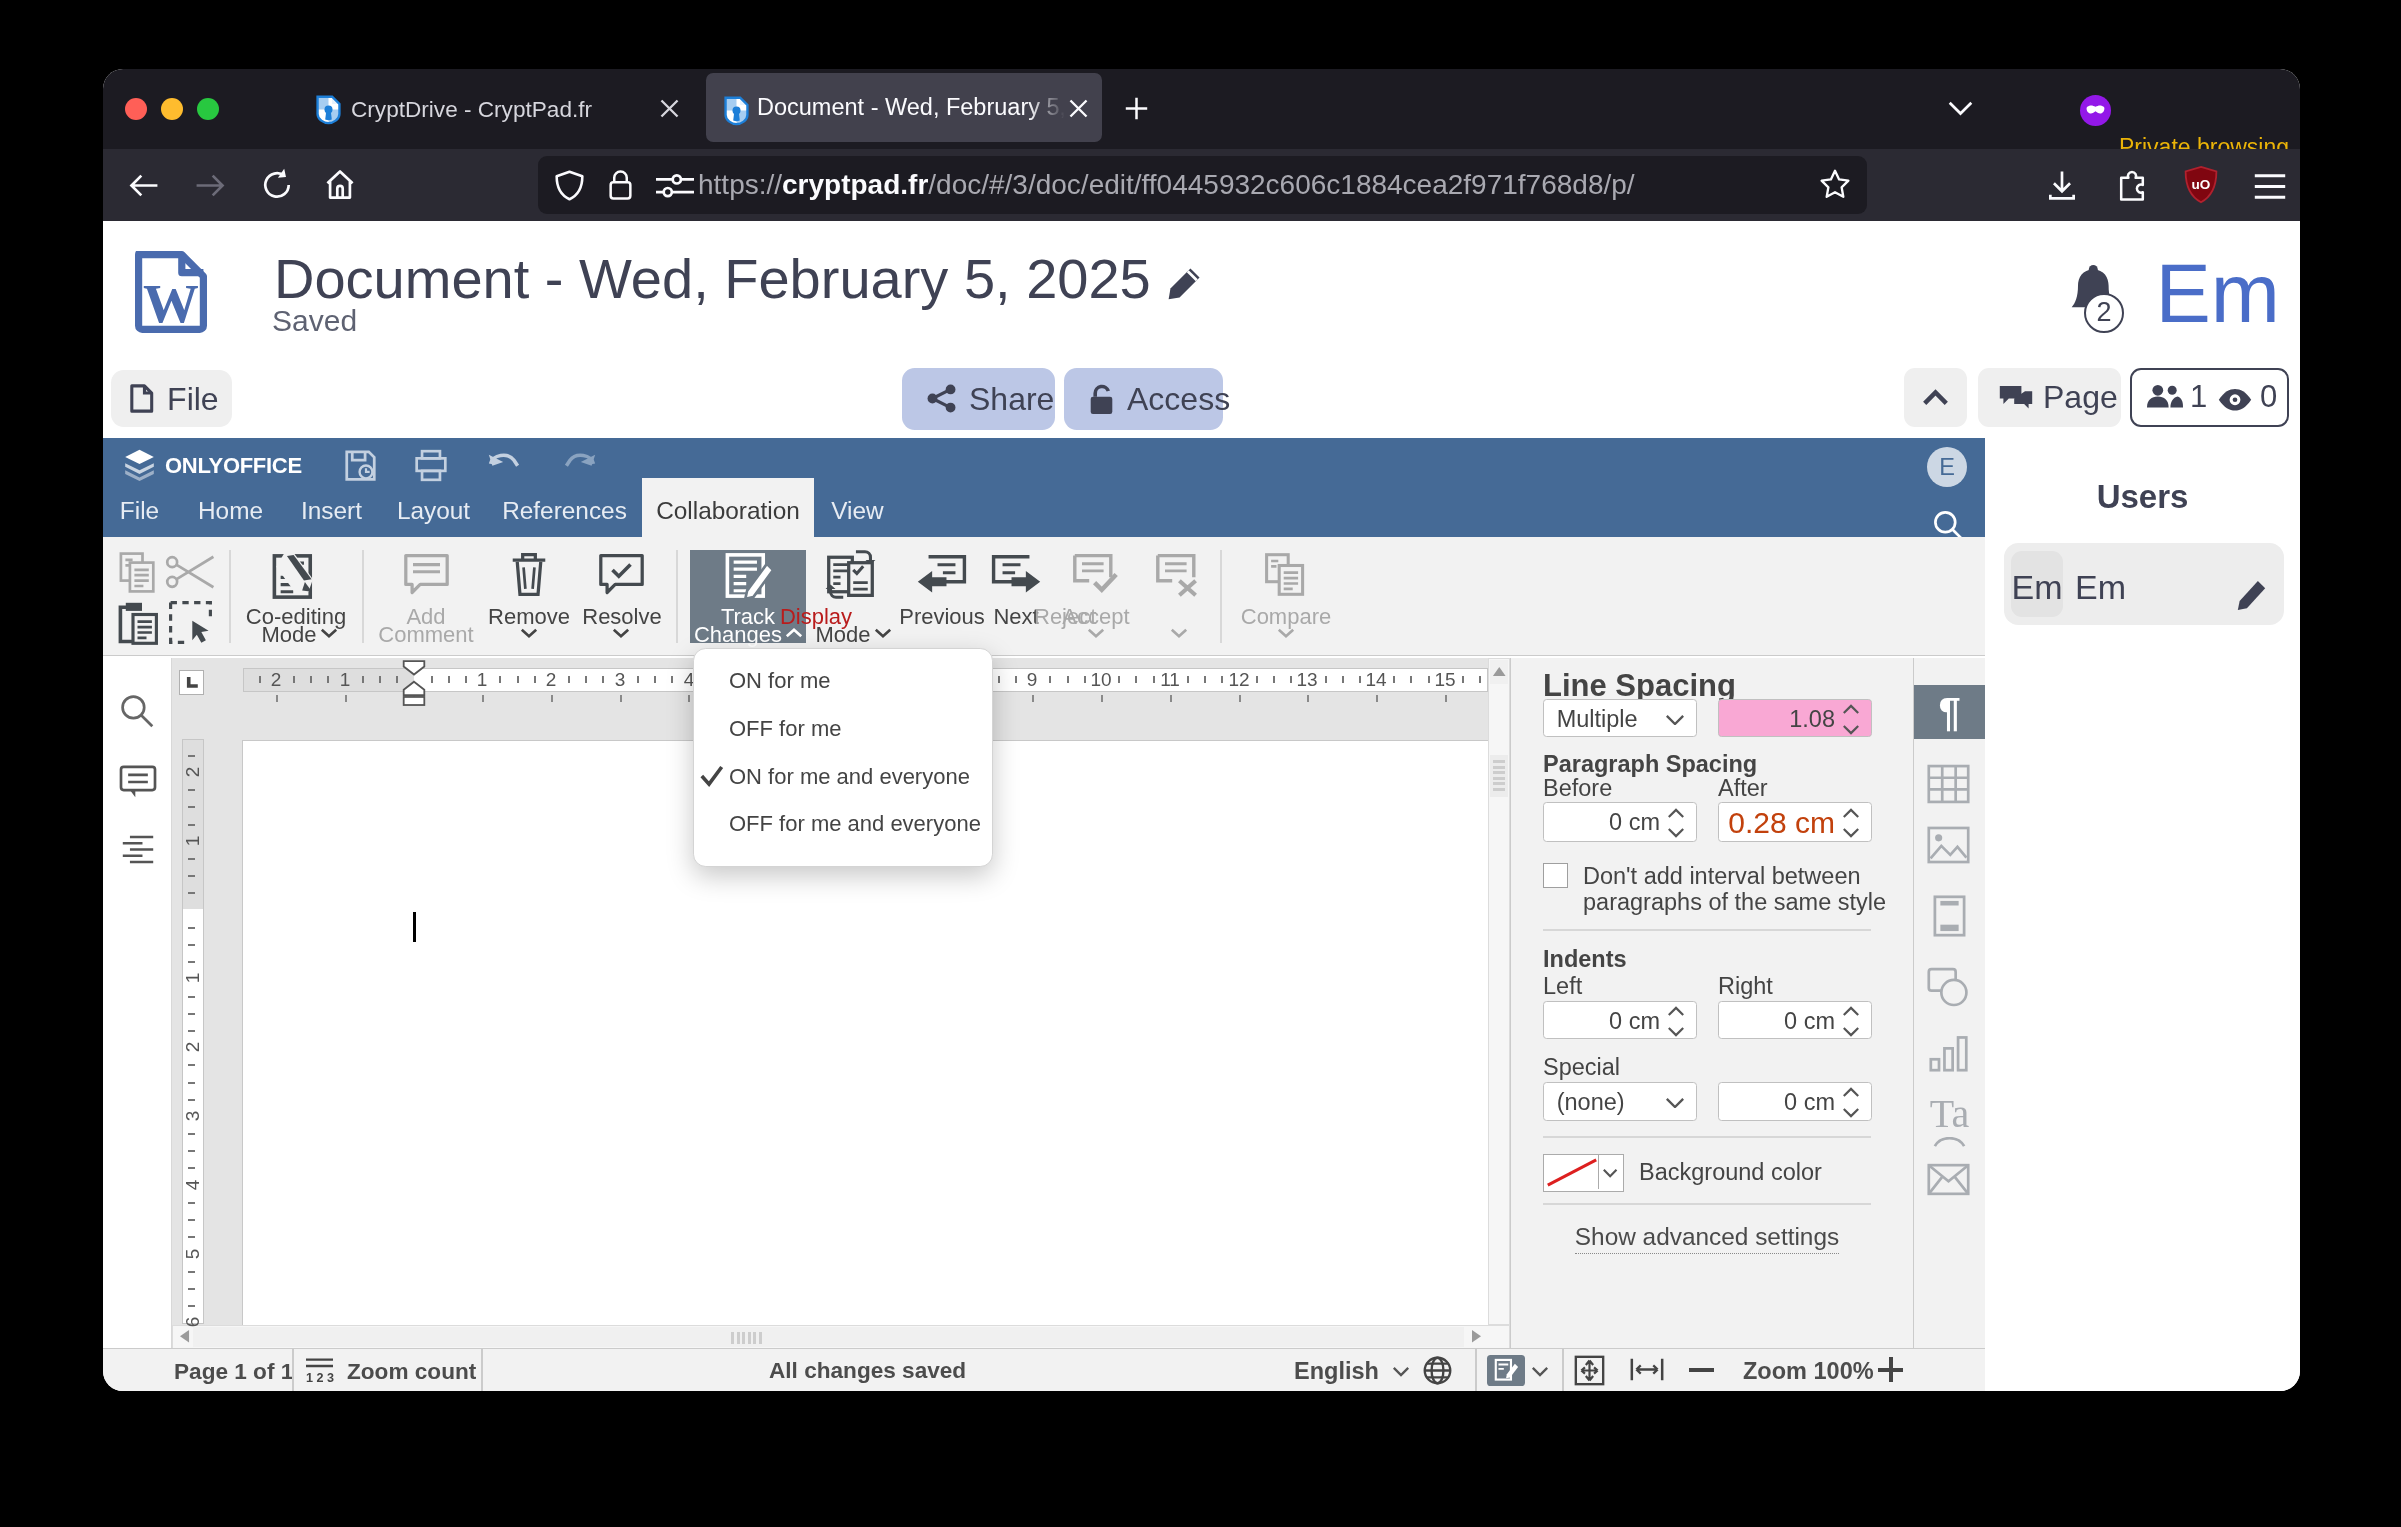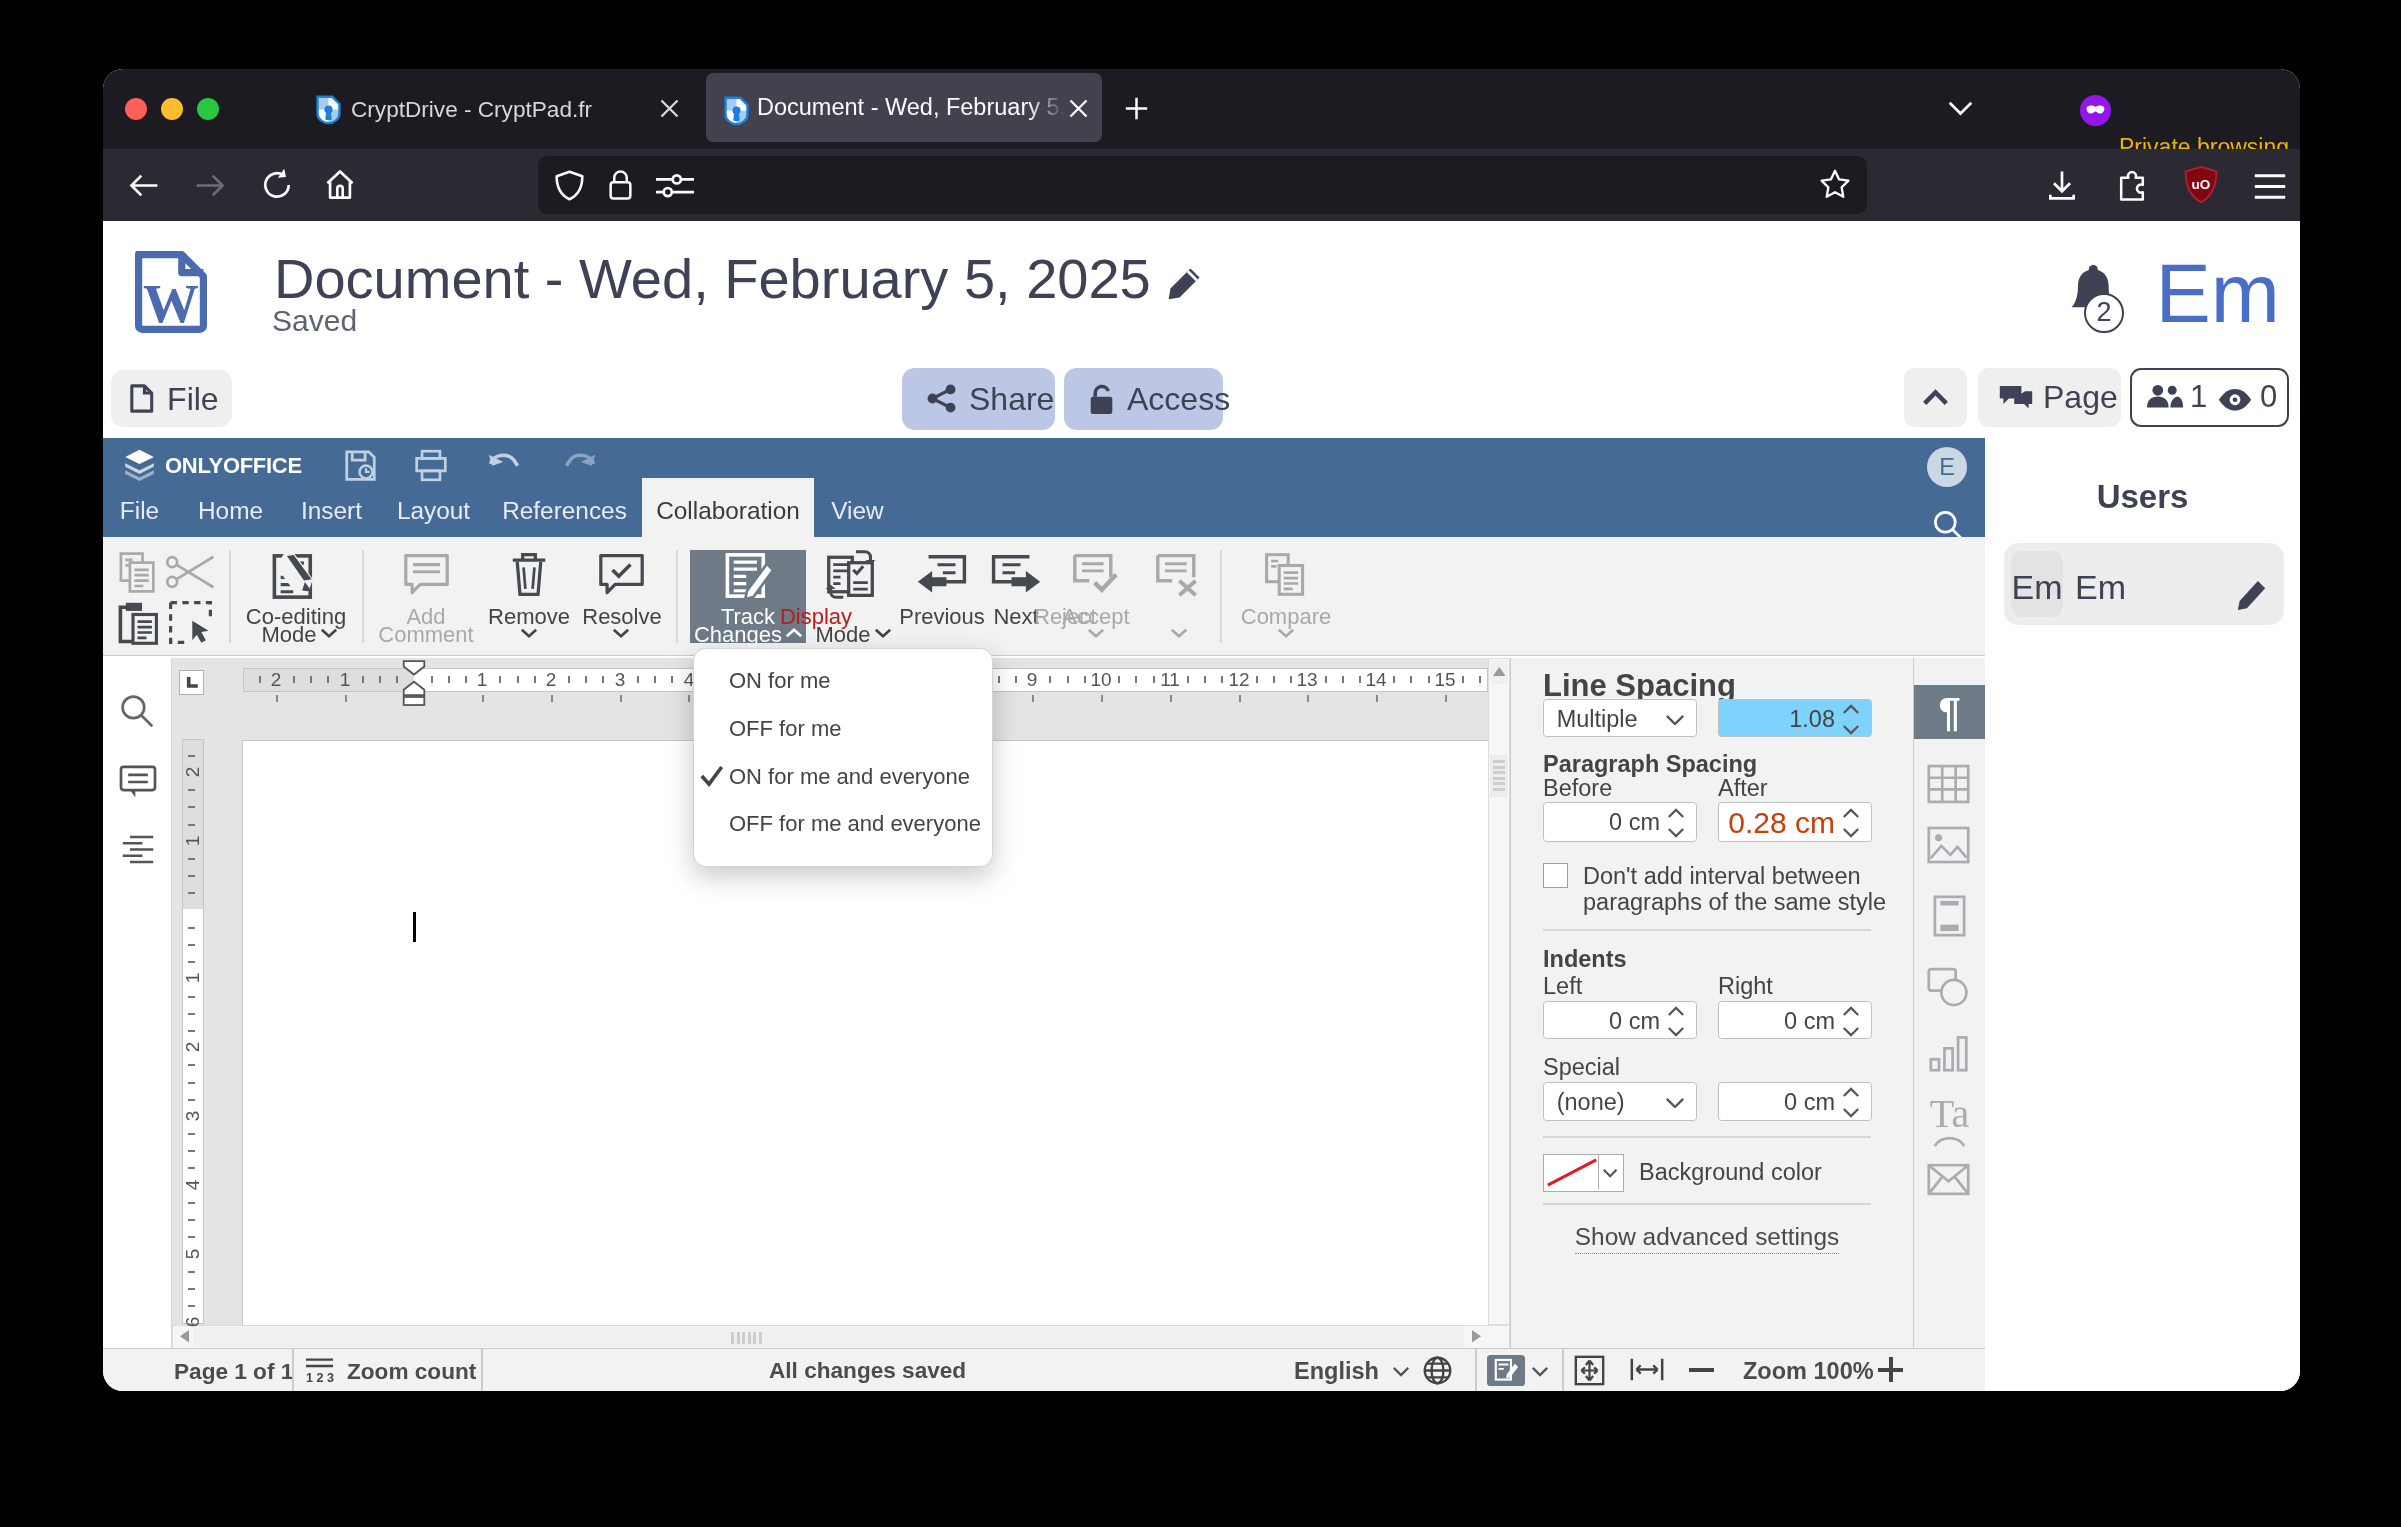--- a/index.html
+++ b/index.html
@@ -110,20 +110,21 @@
           </svg>
         </div>
     <div class="a" style="left:116px;top:18px;">
           <svg width="42" height="23.5" viewBox="0 0 46 26">
             <path d="M2 6 H20 M30 6 H44" stroke="#fbfbfe" stroke-width="3"></path>
             <circle cx="25" cy="6" r="4.5" stroke="#fbfbfe" stroke-width="3" fill="none"></circle>
             <path d="M2 20 H10 M20 20 H44" stroke="#fbfbfe" stroke-width="3"></path>
             <circle cx="15" cy="20" r="4.5" stroke="#fbfbfe" stroke-width="3" fill="none"></circle>
           </svg>
         </div>
+    <div class="a" style="left:160px;top:9px;height:40px;line-height:40px;font-size:28px;color:#a9a9b1;white-space:nowrap;">https://<span style="color:#fbfbfe;font-weight:bold;">cryptpad.fr</span>/doc/#/3/doc/edit/ff0445932c606c1884cea2f971f768d8/p/</div>
     <div class="a" style="left:1280px;top:11.8px;">
           <svg width="34" height="34" viewBox="0 0 38 38">
             <path d="M19 3 l4.6 9.8 10.4 1.4 -7.6 7.4 1.9 10.6 -9.3-5.2 -9.3 5.2 1.9-10.6 -7.6-7.4 10.4-1.4 z" stroke="#fbfbfe" stroke-width="2.6" fill="none" stroke-linejoin="round"></path>
           </svg>
         </div>
   </div>
   <div class="a" style="left:1942px;top:19px;">
         <svg width="34" height="34" viewBox="0 0 38 38">
           <path d="M19 4 V24 M10 17 L19 26 L28 17" stroke="#fbfbfe" stroke-width="3" fill="none"></path>
           <path d="M6 30 v4 h26 v-4" stroke="#fbfbfe" stroke-width="3" fill="none"></path>
@@ -613,21 +614,21 @@
 <div class="a" style="left:79px;top:1242px;width:22px;height:22px;line-height:22px;text-align:center;font-size:19px;color:#555;transform:rotate(-90deg);">6</div>
 
 <div class="a" style="left:1407px;top:589px;width:403px;height:690px;background:#f2f2f2;border-left:1.8px solid #cbcbcb;"></div>
 <div class="a" style="left:1440px;top:602px;height:29px;line-height:29px;font-size:31px;color:#444;font-weight:bold;white-space:nowrap;">Line Spacing</div>
 <div class="a" style="left:1440px;top:630px;width:154px;height:38px;background:#fff;border:1.8px solid #c0c0c0;border-radius:3.6px;">
       <div class="a" style="left:12.7px;top:4.5px;height:29px;line-height:29px;font-size:23.5px;color:#444;">Multiple</div>
       <svg class="a" style="left:121px;top:13.6px;" width="20" height="11.8" viewBox="0 0 22 13">
         <path d="M2 2 L11 11 L20 2" stroke="#555" stroke-width="2.6" fill="none"></path>
       </svg>
     </div>
-<div class="a" style="left:1615px;top:630px;width:154px;height:38px;background:#7dd3fc;border:1.8px solid #c0c0c0;border-radius:3.6px;">
+<div class="a" style="left:1615px;top:630px;width:154px;height:38px;background:#f9a8d4;border:1.8px solid #c0c0c0;border-radius:3.6px;">
       <div class="a" style="left:0;top:4.5px;width:116px;height:29px;line-height:29px;font-size:23.5px;color:#444;text-align:right;">1.08</div>
       <svg class="a" style="left:123px;top:3.6px;" width="18" height="11" viewBox="0 0 20 12">
         <path d="M2 10 L10 2 L18 10" stroke="#555" stroke-width="2.4" fill="none"></path>
       </svg>
       <svg class="a" style="left:123px;top:23.5px;" width="18" height="11" viewBox="0 0 20 12">
         <path d="M2 2 L10 10 L18 2" stroke="#555" stroke-width="2.4" fill="none"></path>
       </svg>
     </div>
 <div class="a" style="left:1440px;top:681px;height:29px;line-height:29px;font-size:23.5px;color:#444;font-weight:bold;white-space:nowrap;">Paragraph Spacing</div>
 <div class="a" style="left:1440px;top:705px;height:29px;line-height:29px;font-size:23.5px;color:#444;font-weight:normal;white-space:nowrap;">Before</div>

